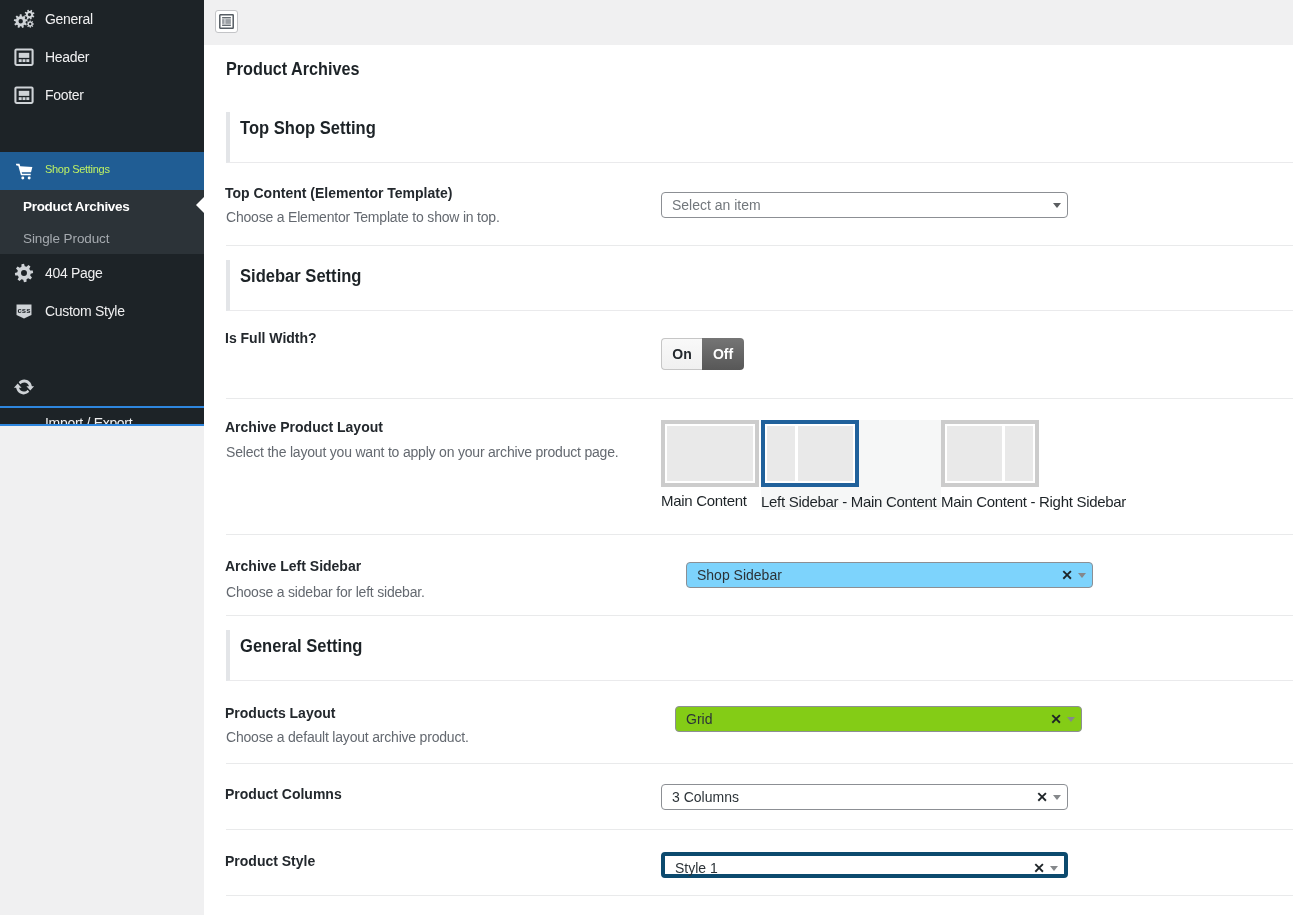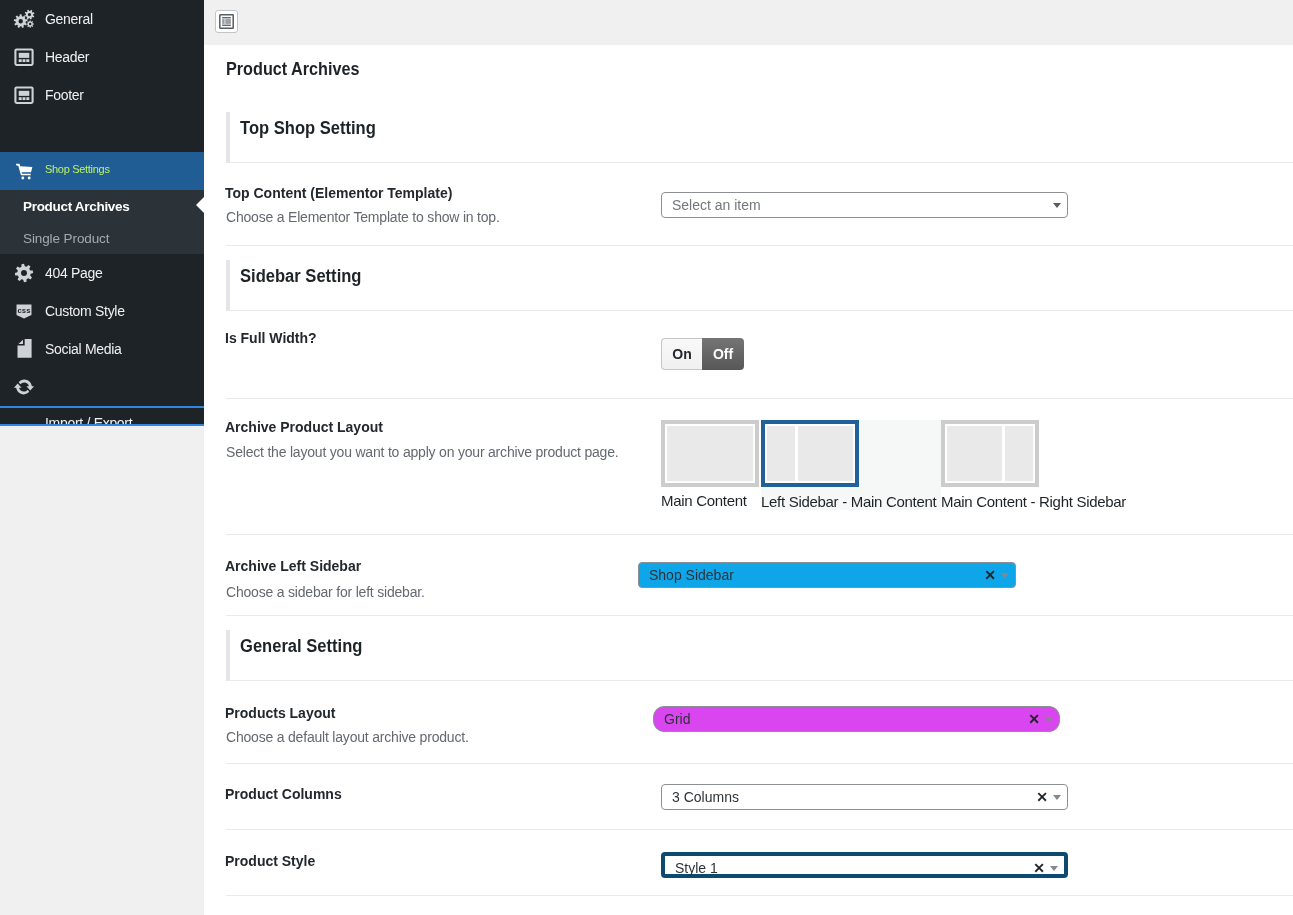--- a/index.html
+++ b/index.html
@@ -47,27 +47,20 @@
           <path fill="#cfd3d7" fill-rule="evenodd" d="M15.64 7.68 L17.98 7.71 L18.30 10.02 L16.06 10.69 L15.63 12.35 L17.26 14.02 L15.85 15.88 L13.80 14.77 L12.32 15.64 L12.29 17.98 L9.98 18.30 L9.31 16.06 L7.65 15.63 L5.98 17.26 L4.12 15.85 L5.23 13.80 L4.36 12.32 L2.02 12.29 L1.70 9.98 L3.94 9.31 L4.37 7.65 L2.74 5.98 L4.15 4.12 L6.20 5.23 L7.68 4.36 L7.71 2.02 L10.02 1.70 L10.69 3.94 L12.35 4.37 L14.02 2.74 L15.88 4.15 L14.77 6.20 Z M12.70 10.00 A2.7 2.7 0 1 0 7.30 10.00 A2.7 2.7 0 1 0 12.70 10.00 Z"></path>
         </svg></span>
       <span style="position:absolute;left:45px;top:11px;font-size:14px;color:#f0f0f1;letter-spacing:-0.3px;">404 Page</span>
     </div>
     <div style="position:absolute;left:0;top:292px;width:204px;height:38px;">
       <span style="position:absolute;left:13px;top:8px;"><svg width="22" height="22" viewBox="0 0 20 20">
           <path fill="#cfd3d7" d="M3.2 4.2 H16.8 V13.6 L10 16.8 L3.2 13.6 Z"></path>
           <text x="10" y="11.5" font-family="Liberation Sans, sans-serif" font-size="7" font-weight="bold" fill="#1d2327" text-anchor="middle">css</text>
         </svg></span>
       <span style="position:absolute;left:45px;top:11px;font-size:14px;color:#f0f0f1;letter-spacing:-0.3px;">Custom Style</span>
-    </div>
-    <div style="position:absolute;left:0;top:330px;width:204px;height:38px;">
-      <span style="position:absolute;left:13px;top:8px;"><svg width="22" height="22" viewBox="0 0 20 20">
-          <path fill="#cfd3d7" d="M10.6 0.9 H16.9 V17.9 H4.1 V6.9 H10.6 Z"></path>
-          <path fill="#cfd3d7" d="M4.9 5.4 L9.1 1.5 L9.1 5.4 Z"></path>
-        </svg></span>
-      <span style="position:absolute;left:45px;top:11px;font-size:14px;color:#f0f0f1;letter-spacing:-0.3px;">Social Media</span>
     </div>
     <div style="position:absolute;left:0;top:368px;width:204px;height:38px;">
       <span style="position:absolute;left:13px;top:8px;"><svg width="22" height="22" viewBox="0 0 20 20">
           <path fill="#cfd3d7" d="M10.2 3.28c3.53 0 6.43 2.61 6.92 6h2.08l-3.5 4-3.5-4h2.32c-.45-1.97-2.21-3.45-4.32-3.45-1.45 0-2.73.71-3.54 1.78L5.22 5.58c1.27-1.42 3-2.3 4.98-2.3zm-.4 13.44c-3.52 0-6.43-2.61-6.92-6H.8l3.5-4c1.17 1.33 2.33 2.67 3.5 4H5.48c.45 1.97 2.21 3.45 4.32 3.45 1.45 0 2.73-.71 3.54-1.78l1.44 2.03c-1.27 1.42-3.01 2.3-4.98 2.3z"></path>
         </svg></span>
       <span style="position:absolute;left:45px;top:11px;font-size:14px;color:#f0f0f1;letter-spacing:-0.3px;margin-top:36px;">Import / Export</span>
     </div>
  <div style="position:absolute;left:0;top:190px;width:204px;height:64px;background:#2c3338;">
    <div style="position:absolute;left:23px;top:9px;font-size:13.5px;font-weight:bold;color:#fff;letter-spacing:-0.3px;">Product Archives</div>
    <div style="position:absolute;left:23px;top:41px;font-size:13.5px;color:#a5aaaf;letter-spacing:-0.1px;">Single Product</div>
@@ -125,33 +118,33 @@
     <div style="position:absolute;left:2px;top:2px;right:33px;bottom:2px;background:#e9e9e9;"></div>
     <div style="position:absolute;right:2px;top:2px;width:28px;bottom:2px;background:#e9e9e9;"></div>
   </div>
 <div style="position:absolute;left:661px;top:492px;font-size:15px;color:#1d2327;letter-spacing:-0.3px;">Main Content</div>
 <div style="position:absolute;left:761px;top:493px;font-size:15px;color:#1d2327;letter-spacing:-0.3px;">Left Sidebar - Main Content</div>
 <div style="position:absolute;left:941px;top:492.5px;font-size:15px;color:#1d2327;letter-spacing:-0.3px;">Main Content - Right Sidebar</div>
 <div style="position:absolute;left:226px;top:533.5px;right:0;height:1px;background:#e9eaeb;"></div>
 
 <div style="position:absolute;left:225px;top:558px;font-size:14px;font-weight:bold;color:#23282d;">Archive Left Sidebar</div>
 <div style="position:absolute;left:226px;top:583.5px;font-size:14px;color:#646970;letter-spacing:-0.2px;">Choose a sidebar for left sidebar.</div>
-<div style="position:absolute;left:638px;top:562px;width:378px;height:26px;box-sizing:border-box;border:1px solid #8c8f94;border-radius:4px;background:#0ea5e9;">
+<div style="position:absolute;left:686px;top:562px;width:407px;height:26px;box-sizing:border-box;border:1px solid #8c8f94;border-radius:4px;background:#7dd3fc;">
     <span style="position:absolute;left:10px;top:4px;font-size:14px;color:#2c3338;">Shop Sidebar</span>
     <span style="position:absolute;right:19px;top:3.5px;font-size:14px;font-weight:bold;color:#1d2327;">✕</span>
     <span style="position:absolute;right:6px;top:10px;width:0;height:0;border-left:4.5px solid transparent;border-right:4.5px solid transparent;border-top:5.5px solid #85888b;"></span>
   </div>
 <div style="position:absolute;left:226px;top:614.5px;right:0;height:1px;background:#e9eaeb;"></div>
 
 <div style="position:absolute;left:225.5px;top:629.5px;right:0;height:51px;box-sizing:border-box;border-left:4.5px solid #e3e5e8;border-bottom:1px solid #eaeaec;">
     <div style="position:absolute;left:10px;top:6px;font-size:18px;font-weight:bold;color:#1d2327;transform:scaleX(.92);transform-origin:left;">General Setting</div>
   </div>
 <div style="position:absolute;left:225px;top:705px;font-size:14px;font-weight:bold;color:#23282d;">Products Layout</div>
 <div style="position:absolute;left:226px;top:728.5px;font-size:14px;color:#646970;letter-spacing:-0.2px;">Choose a default layout archive product.</div>
-<div style="position:absolute;left:653px;top:706px;width:407px;height:26px;box-sizing:border-box;border:1px solid #8c8f94;border-radius:11px;background:#d946ef;">
+<div style="position:absolute;left:675px;top:706px;width:407px;height:26px;box-sizing:border-box;border:1px solid #8c8f94;border-radius:4px;background:#84cc16;">
     <span style="position:absolute;left:10px;top:4px;font-size:14px;color:#2c3338;">Grid</span>
     <span style="position:absolute;right:19px;top:3.5px;font-size:14px;font-weight:bold;color:#1d2327;">✕</span>
     <span style="position:absolute;right:6px;top:10px;width:0;height:0;border-left:4.5px solid transparent;border-right:4.5px solid transparent;border-top:5.5px solid #85888b;"></span>
   </div>
 <div style="position:absolute;left:226px;top:762.5px;right:0;height:1px;background:#e9eaeb;"></div>
 
 <div style="position:absolute;left:225px;top:785.5px;font-size:14px;font-weight:bold;color:#23282d;">Product Columns</div>
 <div style="position:absolute;left:661px;top:784px;width:407px;height:26px;box-sizing:border-box;border:1px solid #8c8f94;border-radius:4px;background:#fff;">
     <span style="position:absolute;left:10px;top:4px;font-size:14px;color:#2c3338;">3 Columns</span>
     <span style="position:absolute;right:19px;top:3.5px;font-size:14px;font-weight:bold;color:#1d2327;">✕</span>

